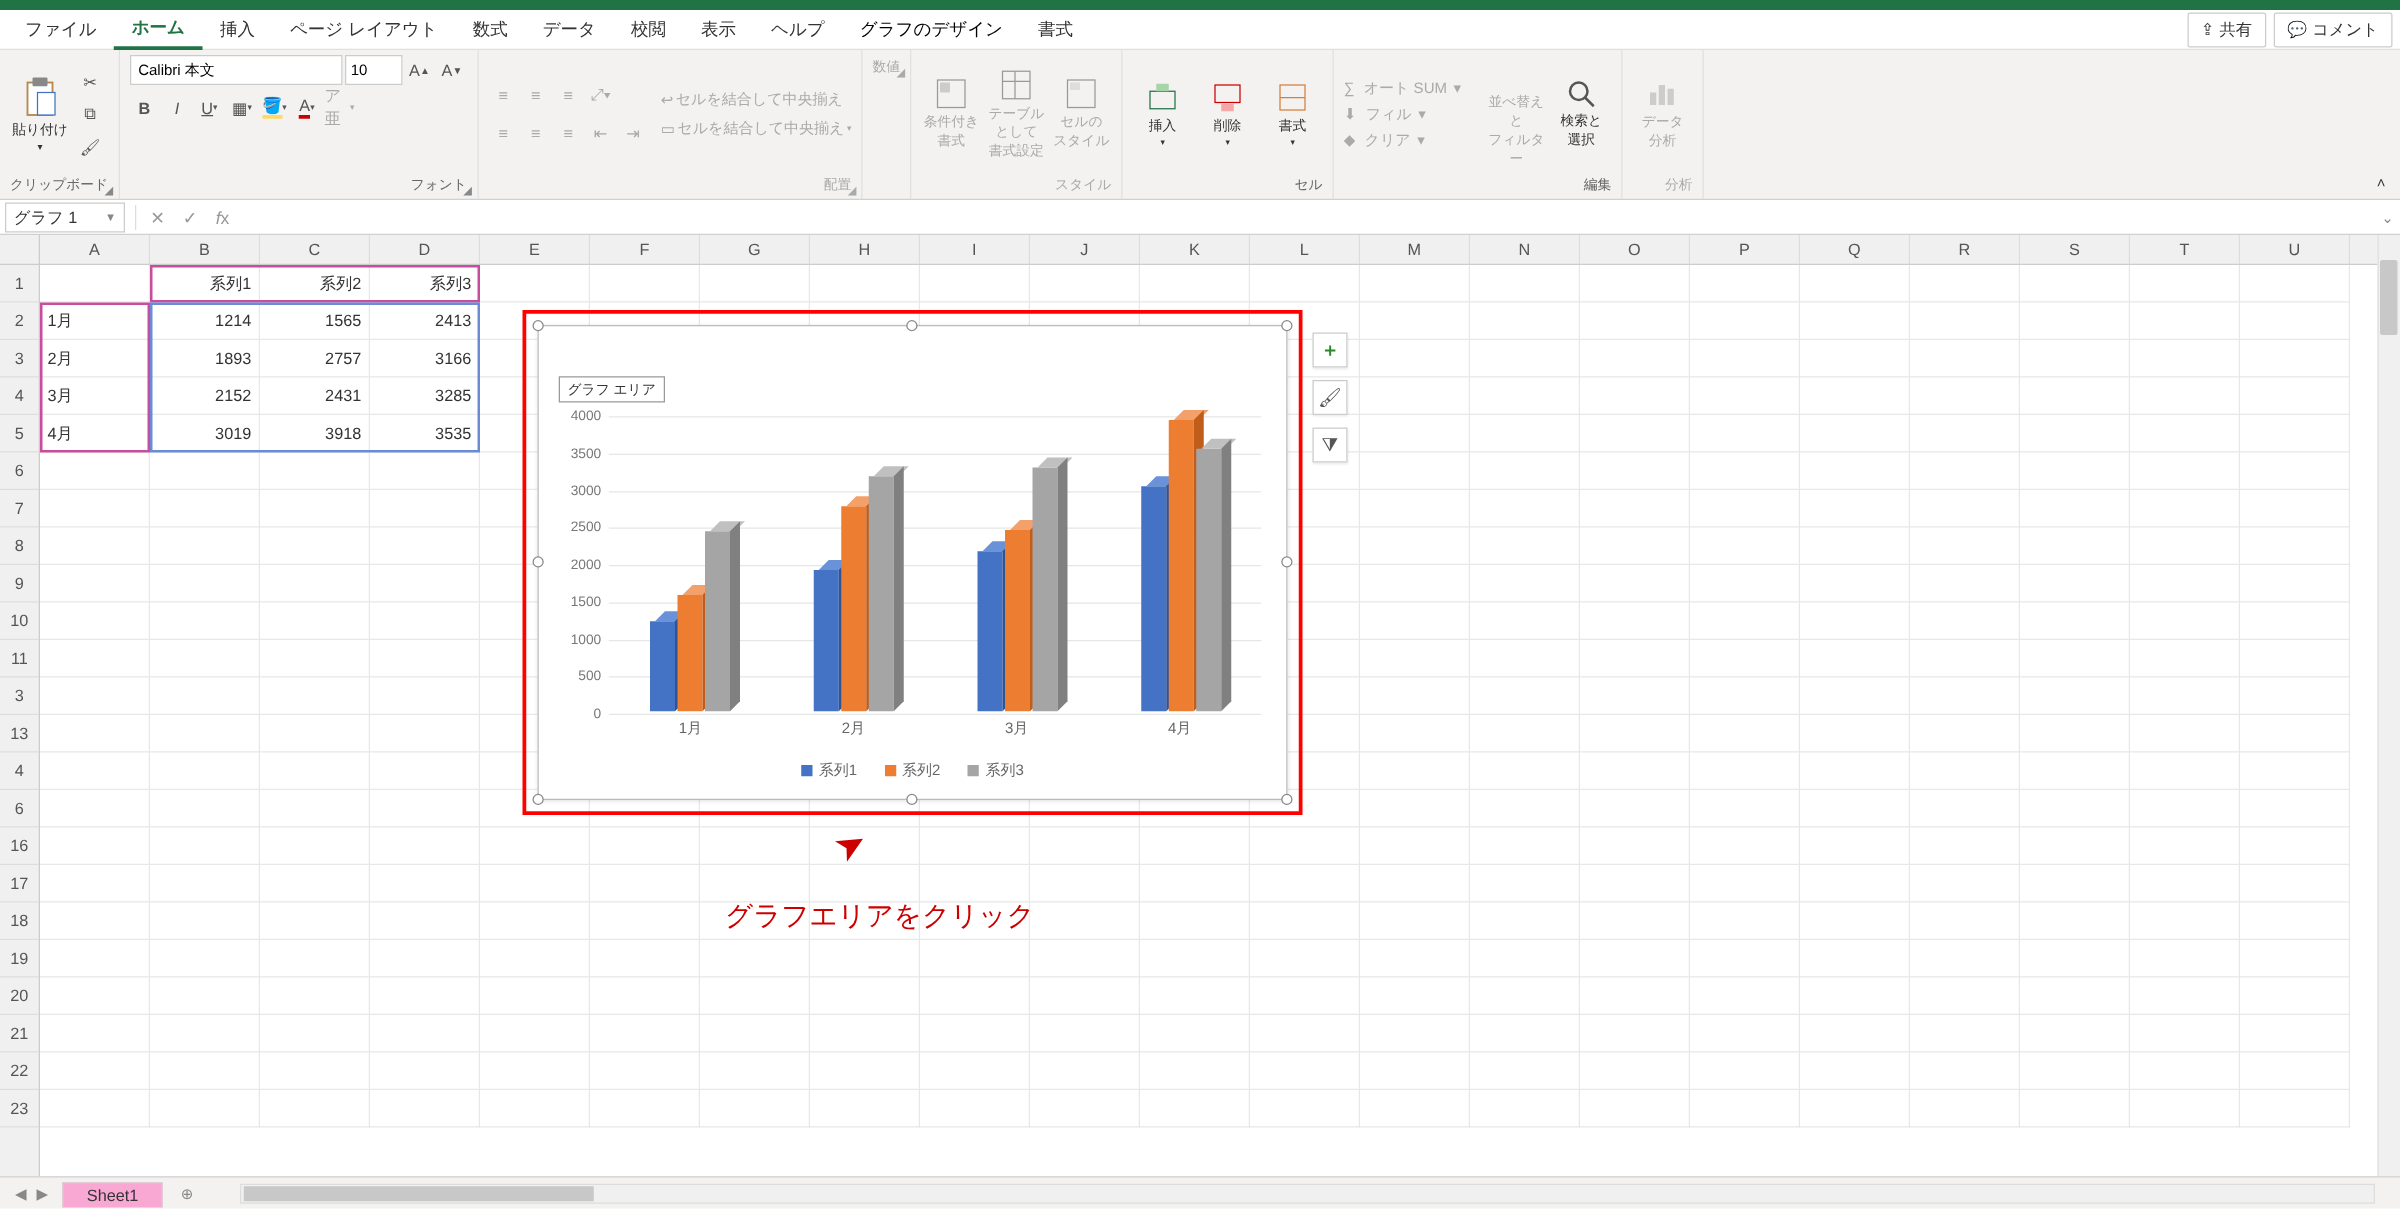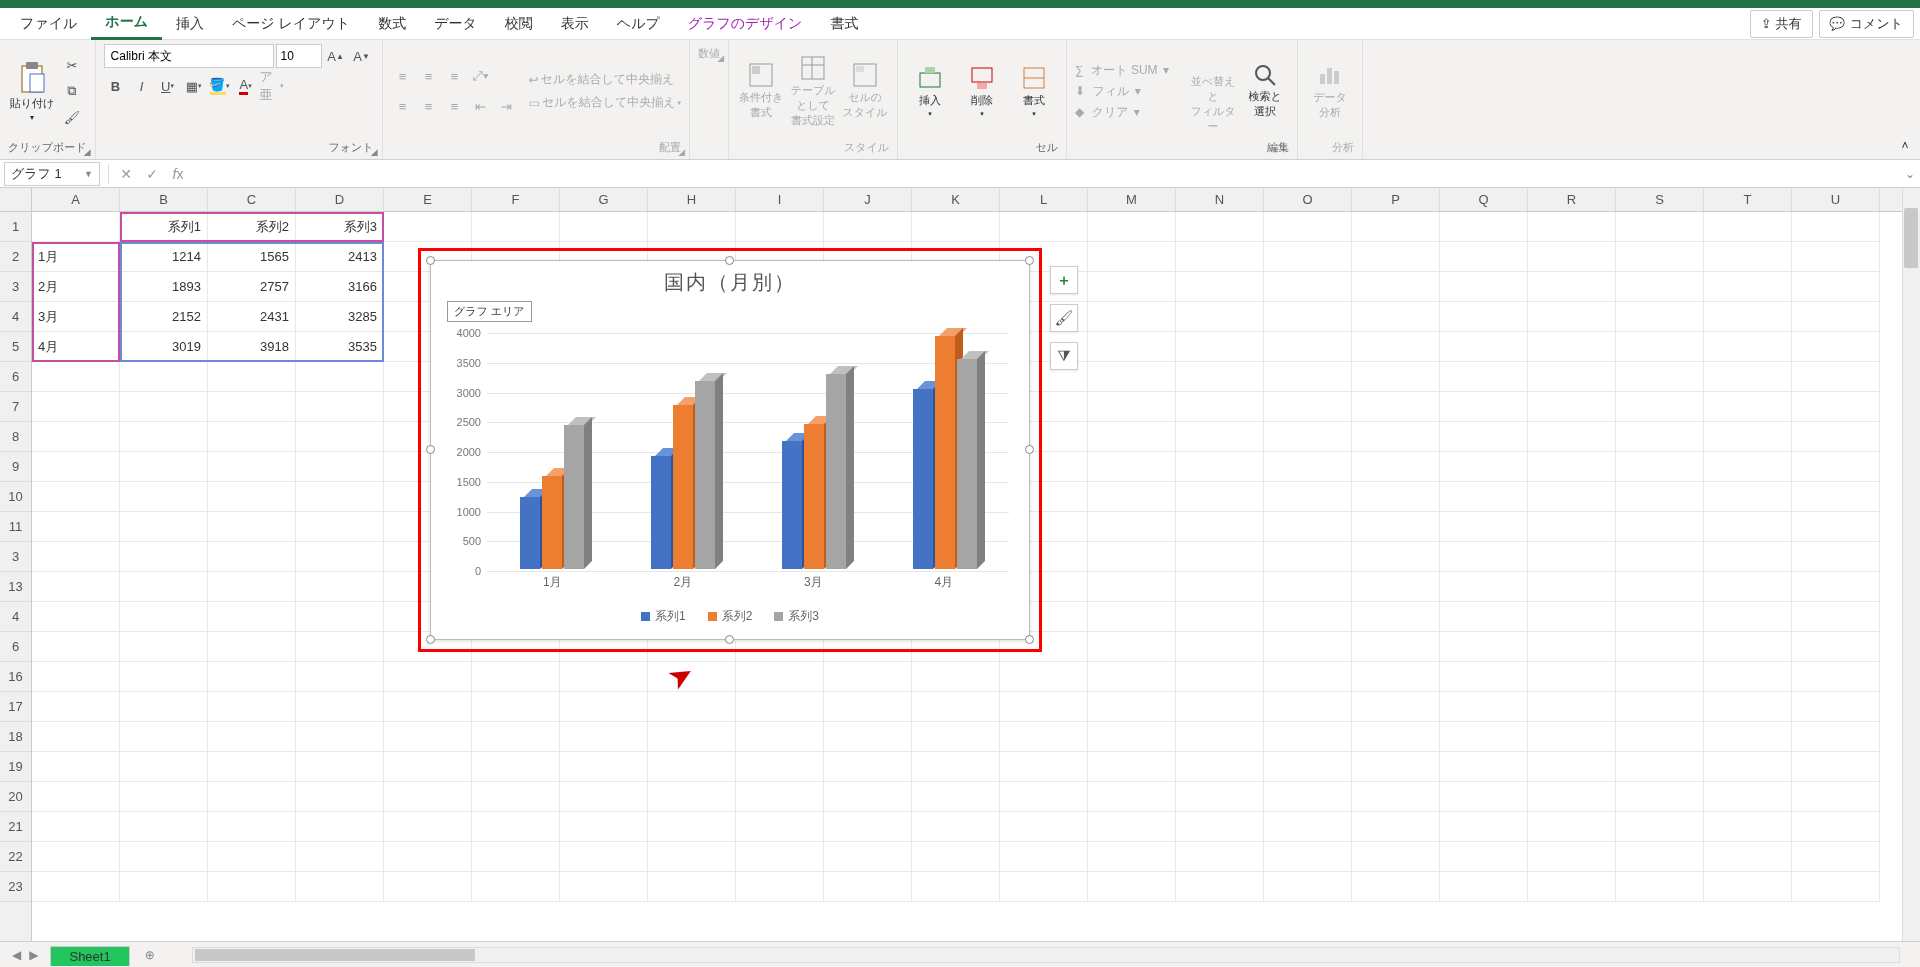--- a/index.html
+++ b/index.html
@@ -5,21 +5,21 @@
 * { box-sizing: border-box; margin: 0; padding: 0; font-family: "Yu Gothic UI", "Meiryo", sans-serif; }
 body { background: #fff; font-size: 12px; color: #333; overflow: hidden; width: 1920px; height: 967px; position: relative; }
 
 
 .topbar { height: 8px; background: #217346; }
 
 
 .menu-row { display: flex; align-items: center; height: 32px; background: #fff; border-bottom: 1px solid #e0e0e0; padding: 0 6px; }
 .menu-row .tab { padding: 6px 14px; font-size: 14px; cursor: pointer; color: #333; }
 .menu-row .tab.active { font-weight: bold; border-bottom: 3px solid #217346; color: #217346; }
-.menu-row .tab.ctx { color: #a21caf; }
+.menu-row .tab.ctx { color: #000000; }
 .menu-row .spacer { flex: 1; }
 .menu-row .right-btn { display: flex; align-items: center; padding: 4px 10px; border: 1px solid #ccc; margin-left: 6px; font-size: 13px; cursor: pointer; border-radius: 2px; gap: 4px; }
 
 
 .ribbon { display: flex; height: 120px; background: #f3f2f1; border-bottom: 1px solid #d0d0d0; }
 .ribbon-group { display: flex; flex-direction: column; border-right: 1px solid #e0e0e0; padding: 4px 8px 2px 8px; }
 .ribbon-group-body { flex: 1; display: flex; align-items: center; gap: 4px; }
 .ribbon-group-label { text-align: right; font-size: 11px; color: #666; padding: 2px 0; position: relative; }
 .ribbon-group-label .launcher { position: absolute; right: -4px; bottom: 0; font-size: 9px; color: #888; cursor: pointer; }
 .rbtn-lg { display: flex; flex-direction: column; align-items: center; justify-content: center; width: 48px; height: 80px; cursor: pointer; font-size: 11px; text-align: center; gap: 2px; }
@@ -86,21 +86,21 @@
 
 .chart-side-btns { position: absolute; display: flex; flex-direction: column; gap: 10px; }
 .chart-side-btn { width: 28px; height: 28px; background: #fff; border: 1px solid #ccc; display: flex; align-items: center; justify-content: center; cursor: pointer; font-size: 15px; color: #555; box-shadow: 0 1px 2px rgba(0,0,0,0.1); }
 
 .callout-arrow { position: absolute; font-size: 30px; color: #c00; transform: rotate(-30deg); }
 .callout-text { position: absolute; color: #c00; font-size: 22px; font-weight: 500; text-shadow: 1px 1px 0 #fff; }
 
 
 .sheet-strip { position: absolute; left: 0; right: 0; bottom: 0; height: 26px; background: #f3f2f1; border-top: 1px solid #d0d0d0; display: flex; align-items: center; }
 .sheet-nav { display: flex; gap: 8px; padding: 0 12px; color: #888; }
-.sheet-tab { background: #22c55e; border: 1px solid #ccc; border-bottom: none; padding: 2px 18px; font-size: 13px; cursor: pointer; position: relative; top: 1px; }
+.sheet-tab { background: #f9a8d4; border: 1px solid #ccc; border-bottom: none; padding: 2px 18px; font-size: 13px; cursor: pointer; position: relative; top: 1px; }
 .sheet-add { width: 24px; height: 24px; border-radius: 50%; display: flex; align-items: center; justify-content: center; color: #888; cursor: pointer; margin-left: 8px; }
 .h-scroll { flex: 1; height: 16px; margin: 0 20px 0 30px; background: #f0f0f0; position: relative; border: 1px solid #ddd; }
 .h-thumb { position: absolute; left: 2px; top: 1px; width: 280px; bottom: 1px; background: #c8c8c8; }
 </style>
 </head>
 <body>
 
 <div class="topbar"></div>
 
 <div class="menu-row">
@@ -934,21 +934,20 @@
     </div>
   <div class="scroll-v">
       <div class="scroll-thumb-v"></div>
     </div>
 
   <div class="sel-src" style="left:120px;top:24px;width:264px;height:30px;"></div>
   <div class="sel-src" style="left:32px;top:54px;width:88px;height:120px;"></div>
   <div class="sel-range" style="left:120px;top:54px;width:264px;height:120px;"></div>
 
   <div class="chart-obj" style="left:430px;top:72px;width:600px;height:380px;">
-    <div class="chart-title">国内（月別）</div>
     <div class="chart-area-label">グラフ エリア</div>
     <div class="y-axis" id="y-axis">
         <div class="y-tick" style="top: 238px;">0</div>
         <div class="y-tick" style="top: 208.25px;">500</div>
         <div class="y-tick" style="top: 178.5px;">1000</div>
         <div class="y-tick" style="top: 148.75px;">1500</div>
         <div class="y-tick" style="top: 119px;">2000</div>
         <div class="y-tick" style="top: 89.25px;">2500</div>
         <div class="y-tick" style="top: 59.5px;">3000</div>
         <div class="y-tick" style="top: 29.75px;">3500</div>
@@ -1072,20 +1071,21 @@
       </div>
     <div class="chart-side-btn">
         <span>🖌</span>
       </div>
     <div class="chart-side-btn">
         <span>⧩</span>
       </div>
   </div>
 
   <div class="callout-arrow" style="left:668px;top:470px;">➤</div>
+  <div class="callout-text" style="left:580px;top:530px;">グラフエリアをクリック</div>
 
 </div>
 
 <div class="sheet-strip">
   <div class="sheet-nav">
     <span>◀</span>
     <span>▶</span>
   </div>
   <div class="sheet-tab">Sheet1</div>
   <div class="sheet-add">⊕</div>

